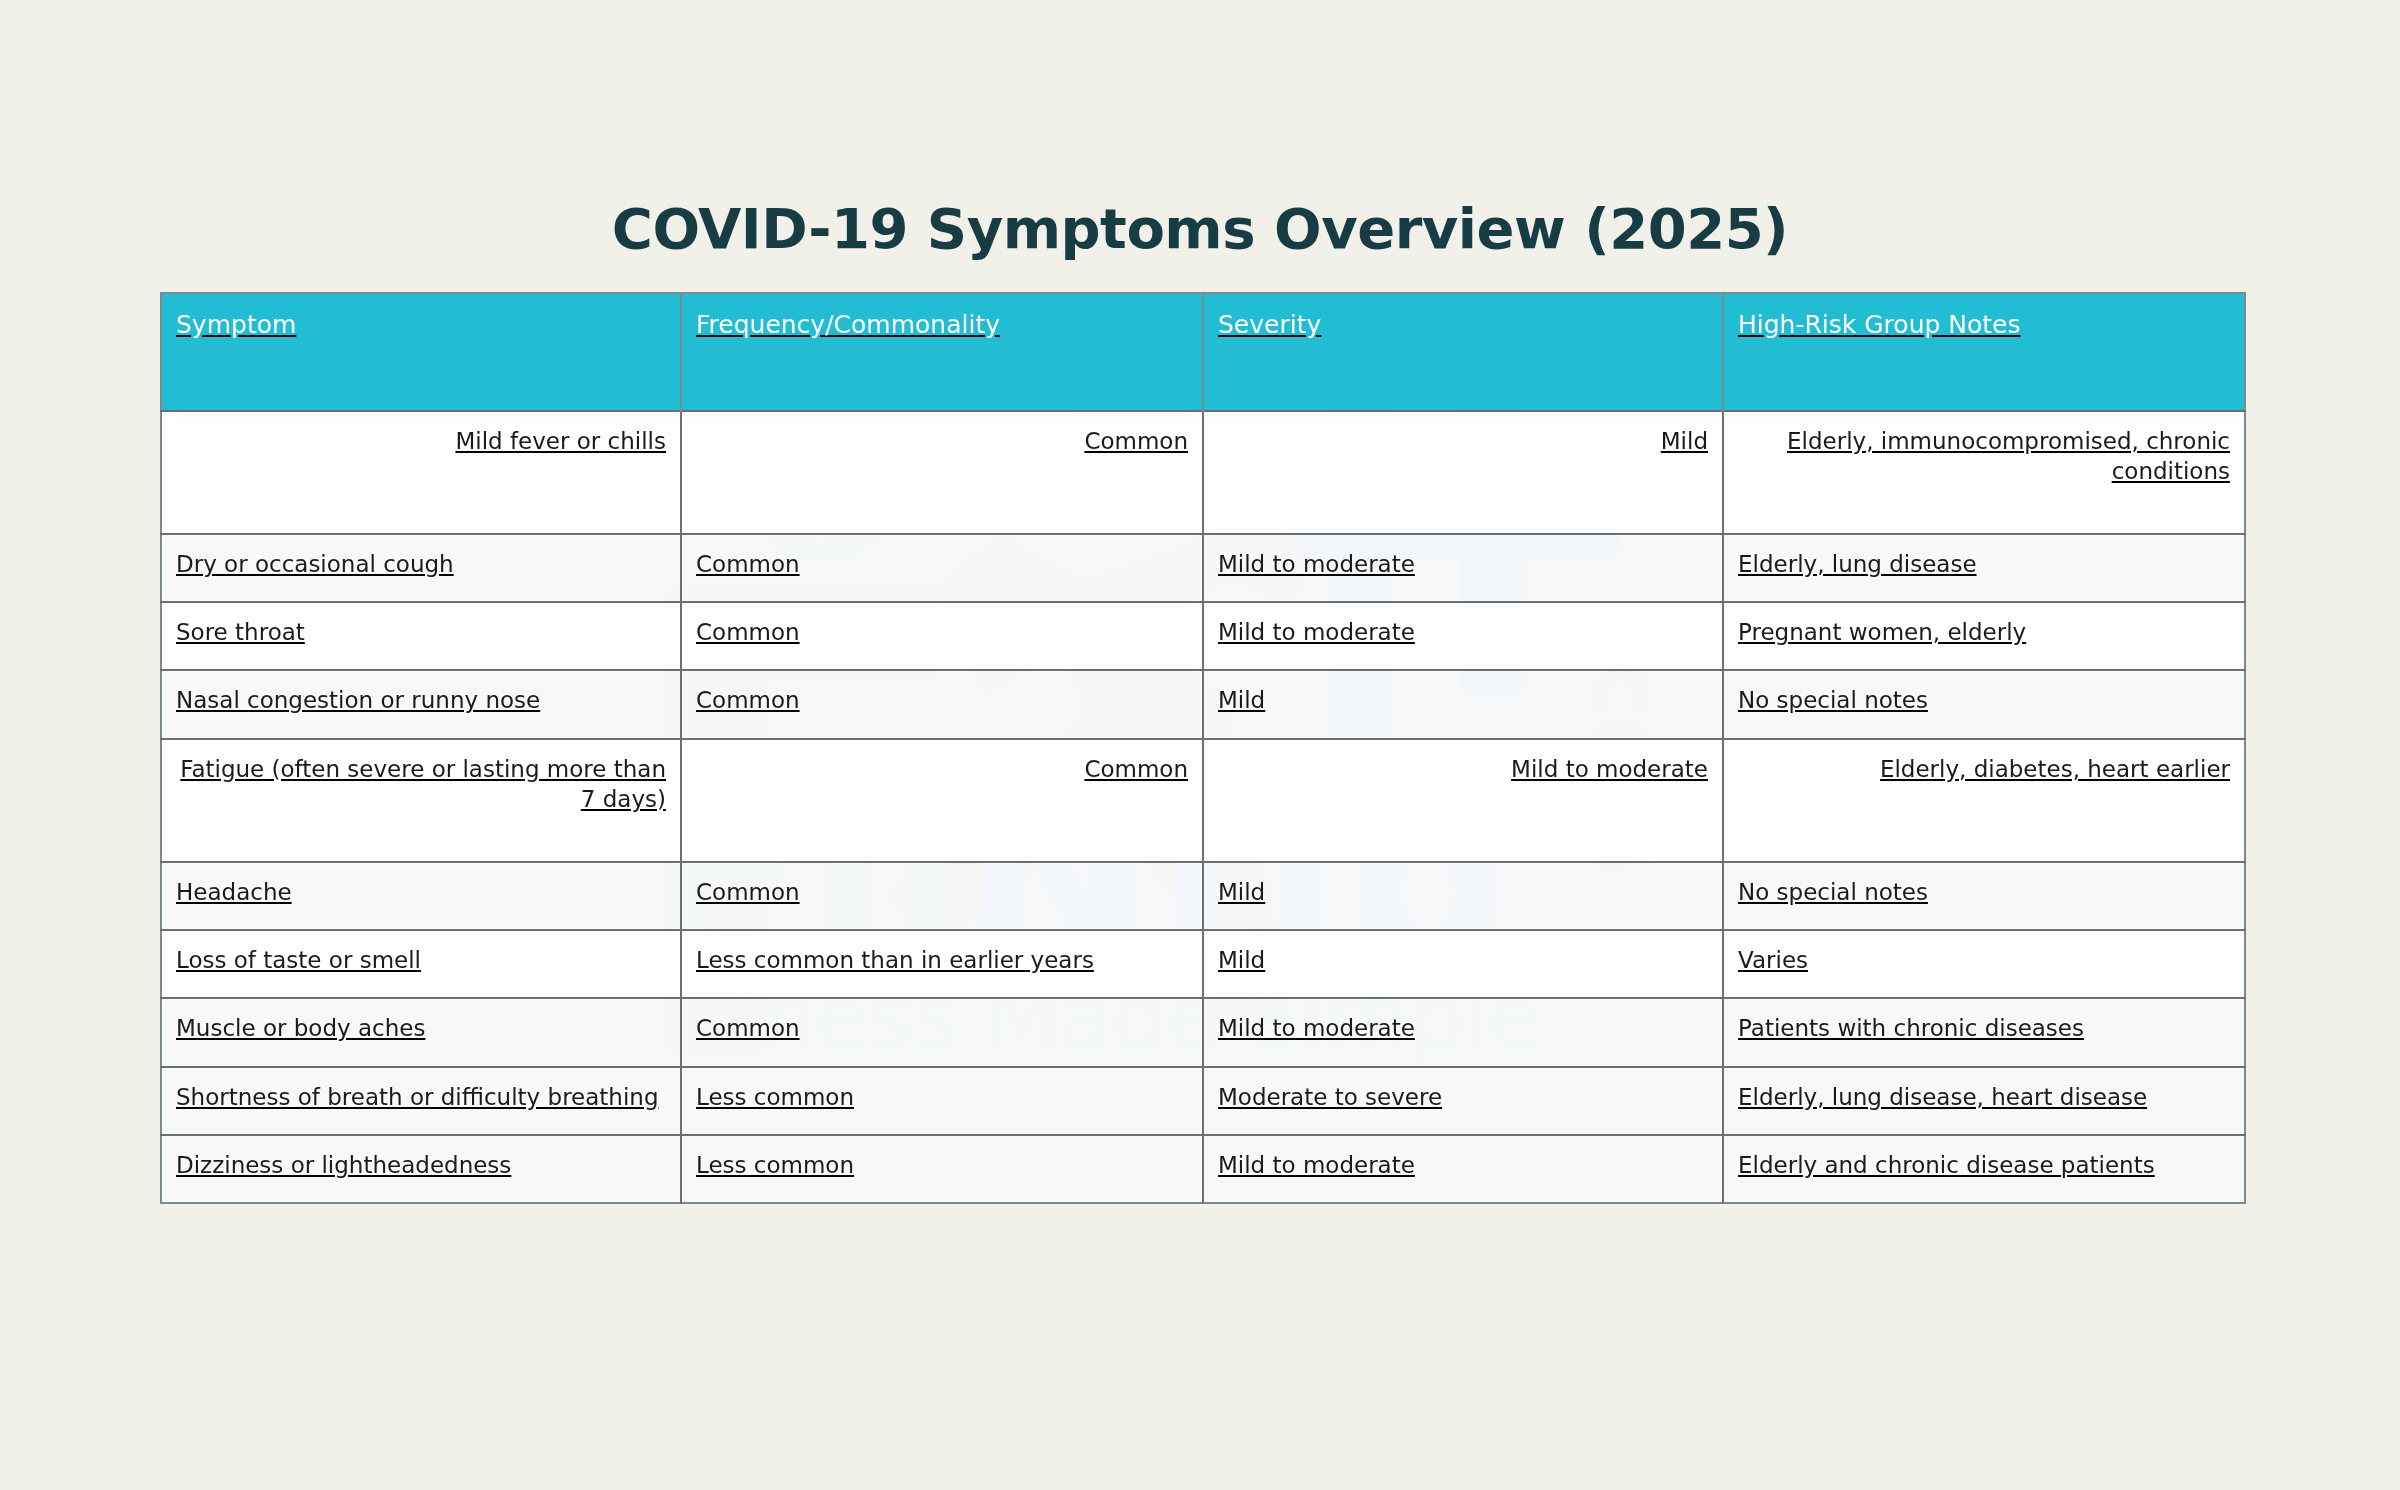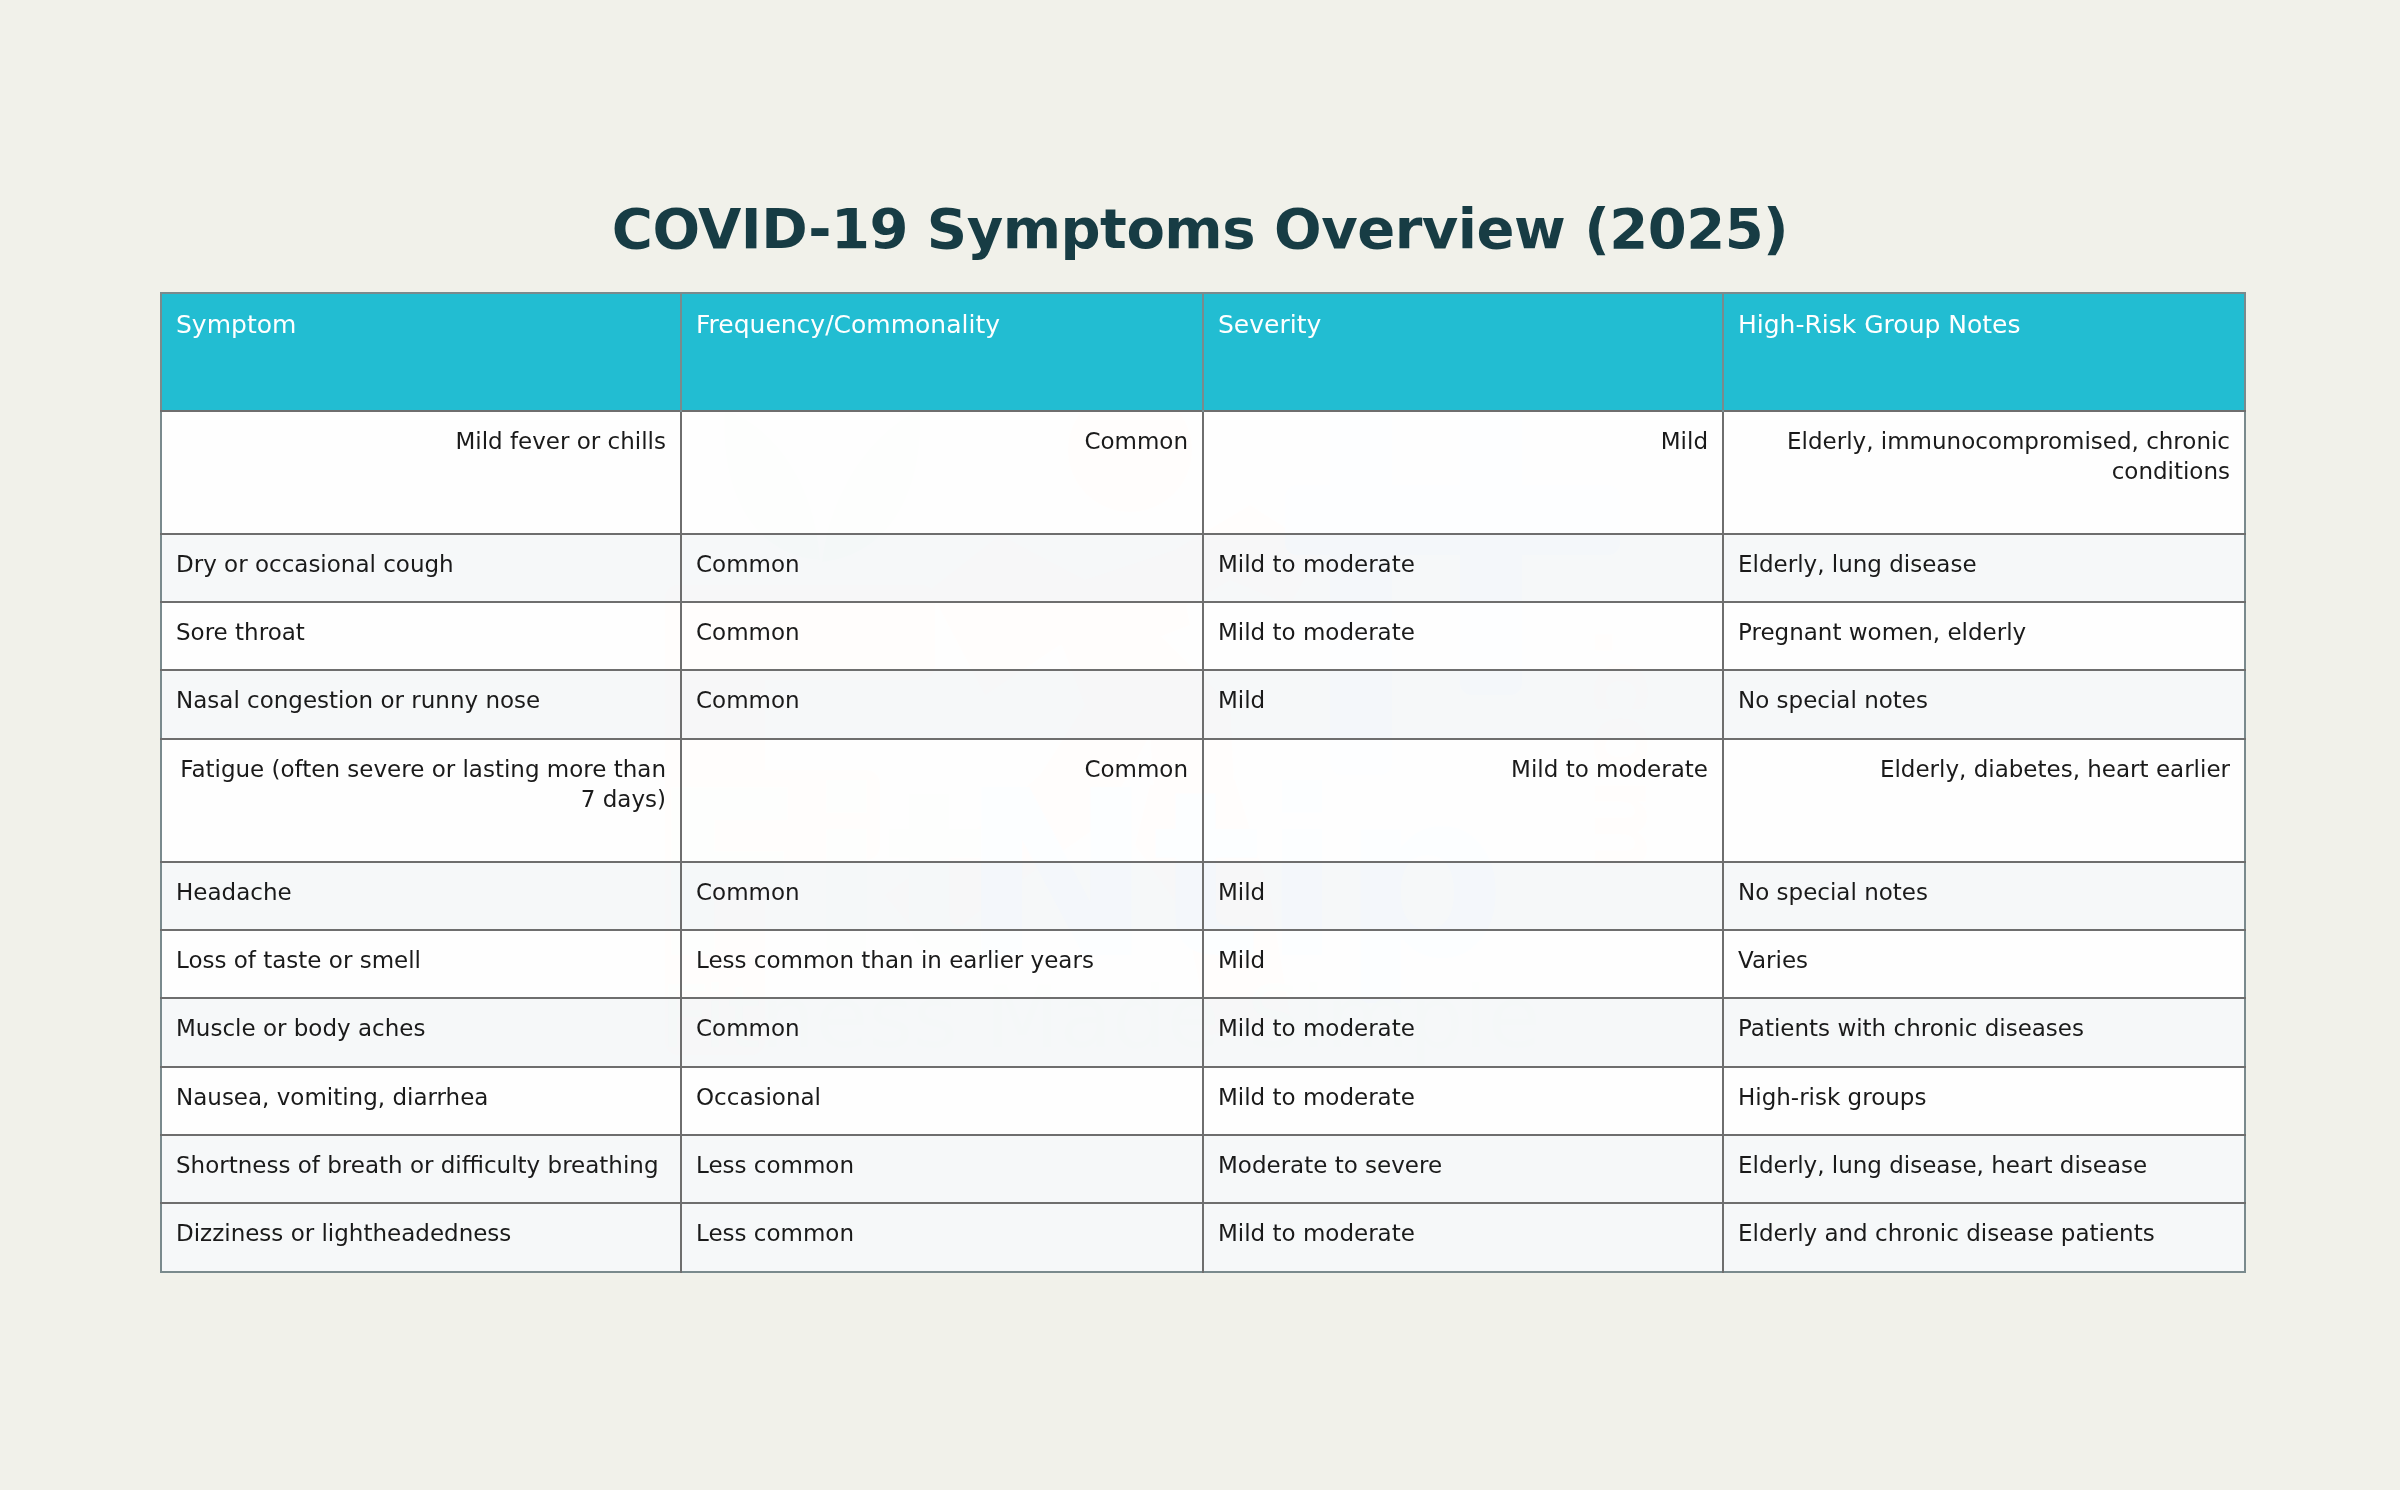--- a/index.html
+++ b/index.html
@@ -47,20 +47,21 @@
     z-index: 3;
   }
 
   
   .table-wrap {
     position: absolute;
     left: 160px;
     top: 292px;
     width: 2084px;
     z-index: 2;
+    text-decoration: underline;
   }
   table.data {
     border-collapse: collapse;
     width: 2084px;
     table-layout: fixed;
     border: 2px solid #7a8a8d;
   }
   table.data col.c1 { width: 520px; }
   table.data col.c2 { width: 522px; }
   table.data col.c3 { width: 520px; }
@@ -206,26 +207,20 @@
             <td>Less common than in earlier years</td>
             <td>Mild</td>
             <td>Varies</td>
           </tr>
           <tr class="even">
             <td>Muscle or body aches</td>
             <td>Common</td>
             <td>Mild to moderate</td>
             <td>Patients with chronic diseases</td>
           </tr>
-          <tr class="odd">
-            <td>Nausea, vomiting, diarrhea</td>
-            <td>Occasional</td>
-            <td>Mild to moderate</td>
-            <td>High-risk groups</td>
-          </tr>
           <tr class="even">
             <td>Shortness of breath or difficulty breathing</td>
             <td>Less common</td>
             <td>Moderate to severe</td>
             <td>Elderly, lung disease, heart disease</td>
           </tr>
           <tr class="even">
             <td>Dizziness or lightheadedness</td>
             <td>Less common</td>
             <td>Mild to moderate</td>

